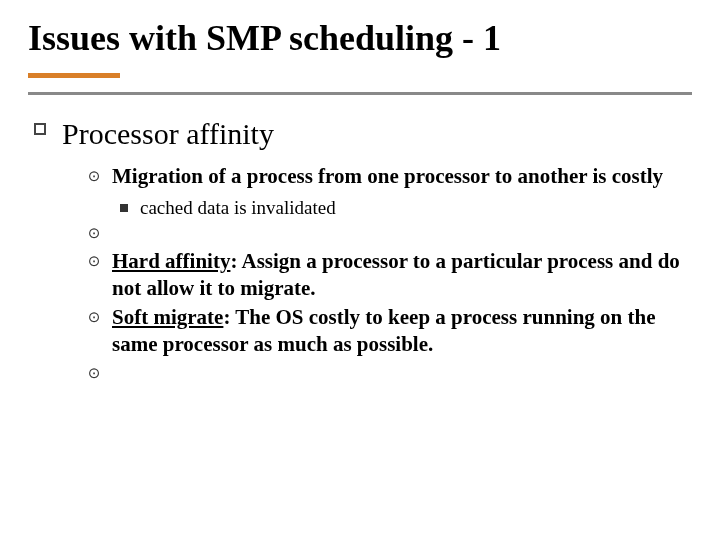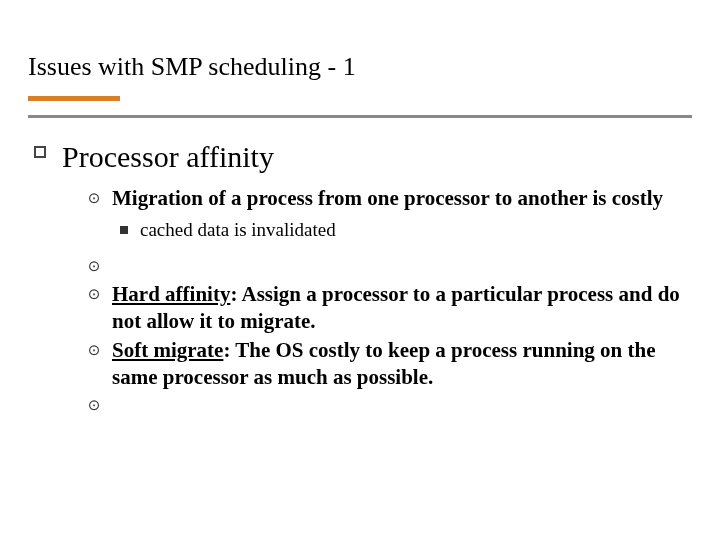--- a/index.html
+++ b/index.html
@@ -6,25 +6,24 @@
   body {
     width: 720px;
     height: 540px;
     background: #ffffff;
     font-family: "Times New Roman", Times, serif;
     color: #000;
     overflow: hidden;
     padding: 18px 28px 0 28px;
   }
   .title {
-    font-size: 26px;
-    font-weight: 400;
+    font-size: 36px;
+    font-weight: 700;
     line-height: 1.15;
     margin-bottom: 14px;
-    margin-top: 34px;
   }
   .hr-wrap { margin-bottom: 20px; }
   .hr-orange {
     height: 5px;
     width: 92px;
     background: #d97f28;
     display: inline-block;
     vertical-align: top;
   }
   .hr-gray {
@@ -68,21 +67,20 @@
     color: #333;
   }
   .lvl2 .text {
     font-size: 21px;
     line-height: 1.28;
     font-weight: bold;
   }
   .lvl3-group {
     margin-left: 36px;
     margin-top: 6px;
-    margin-bottom: 10px;
   }
   .lvl3 {
     display: flex;
     align-items: flex-start;
   }
   .lvl3 .bullet {
     width: 8px;
     height: 8px;
     background: #333;
     margin-top: 8px;

